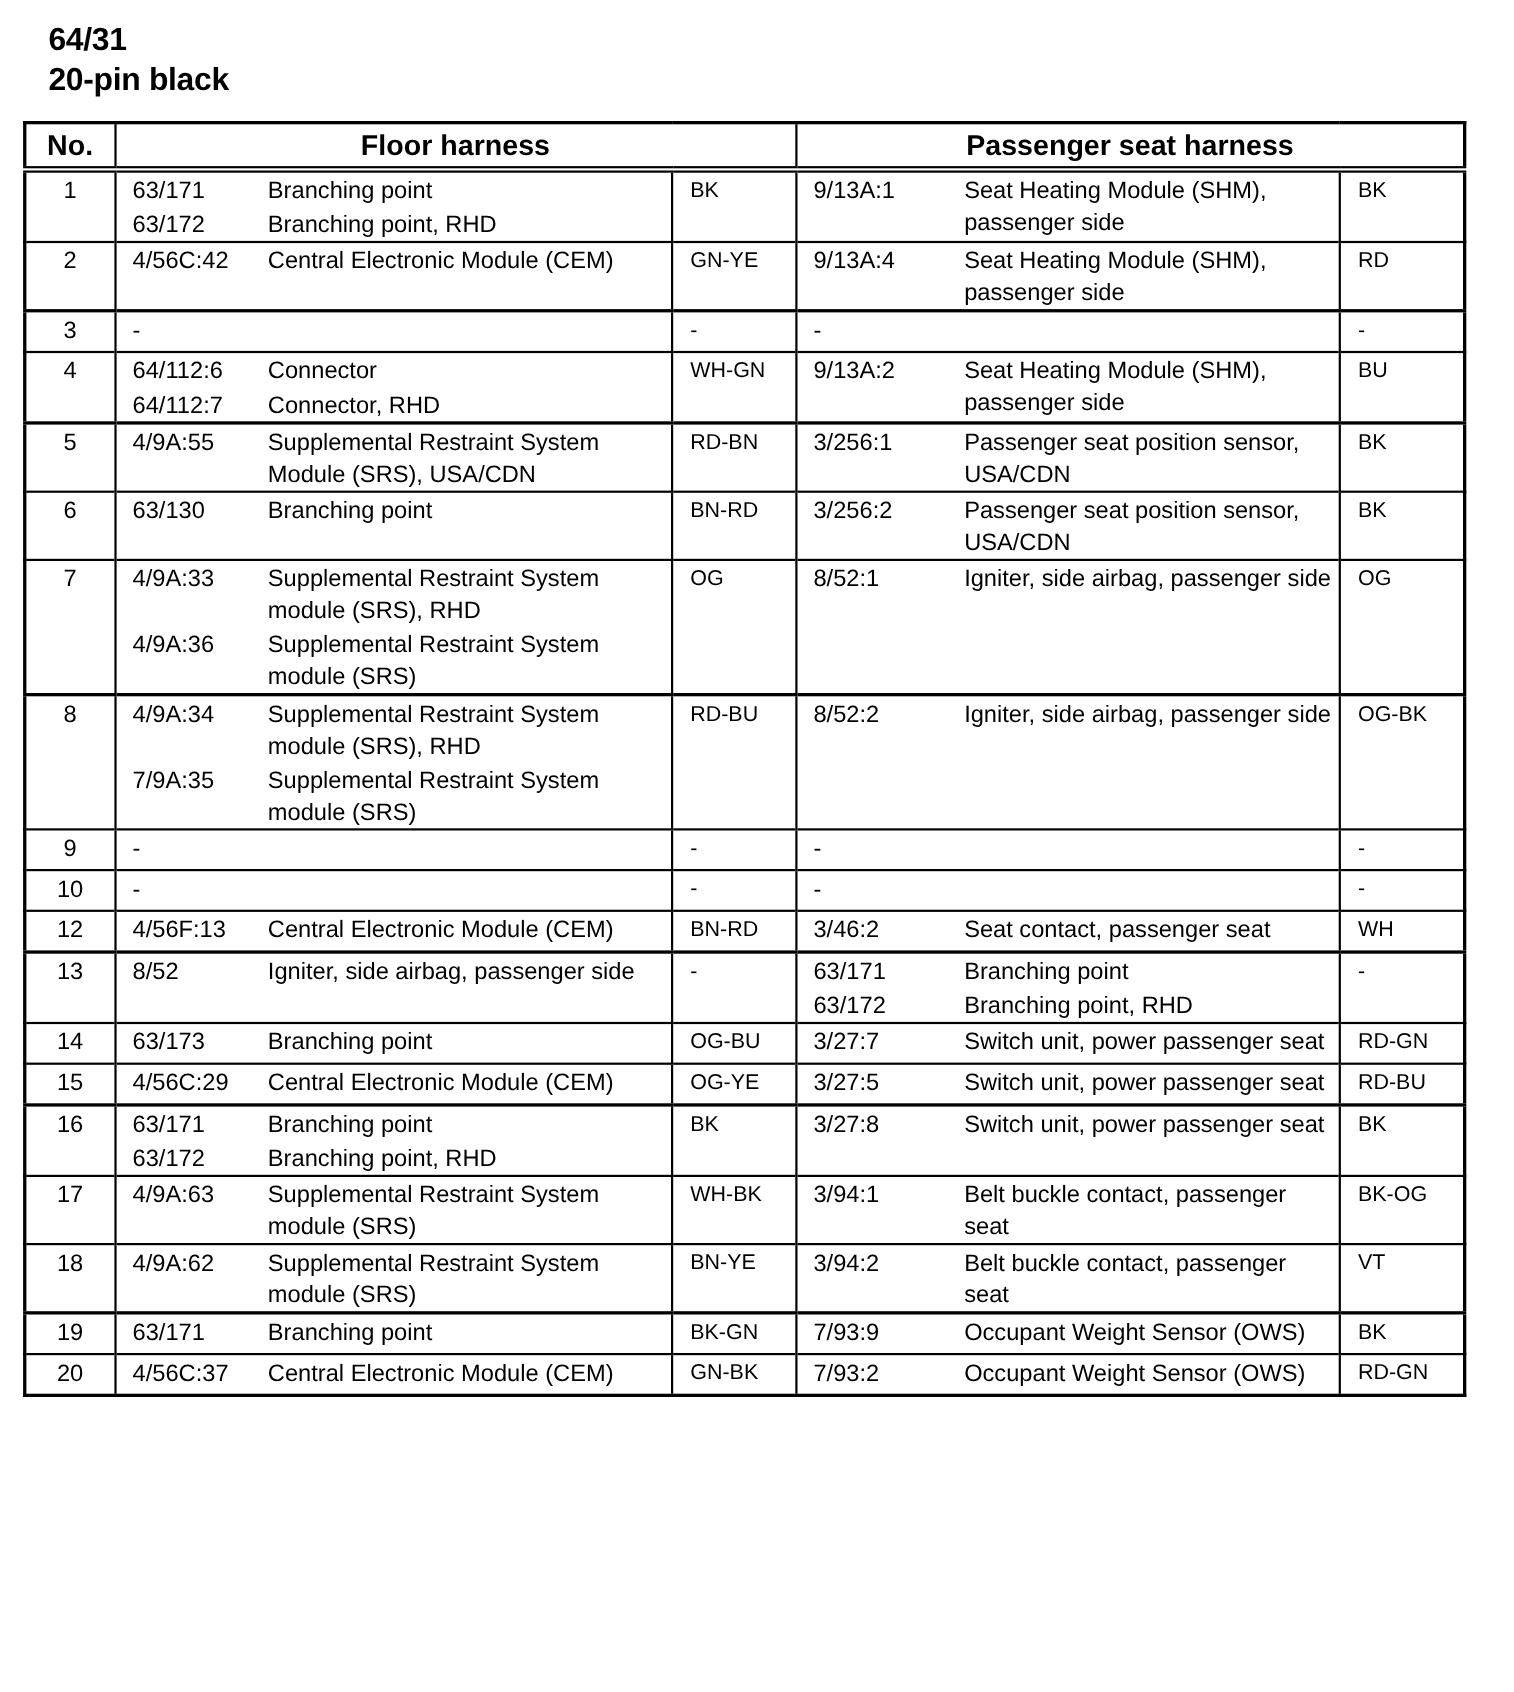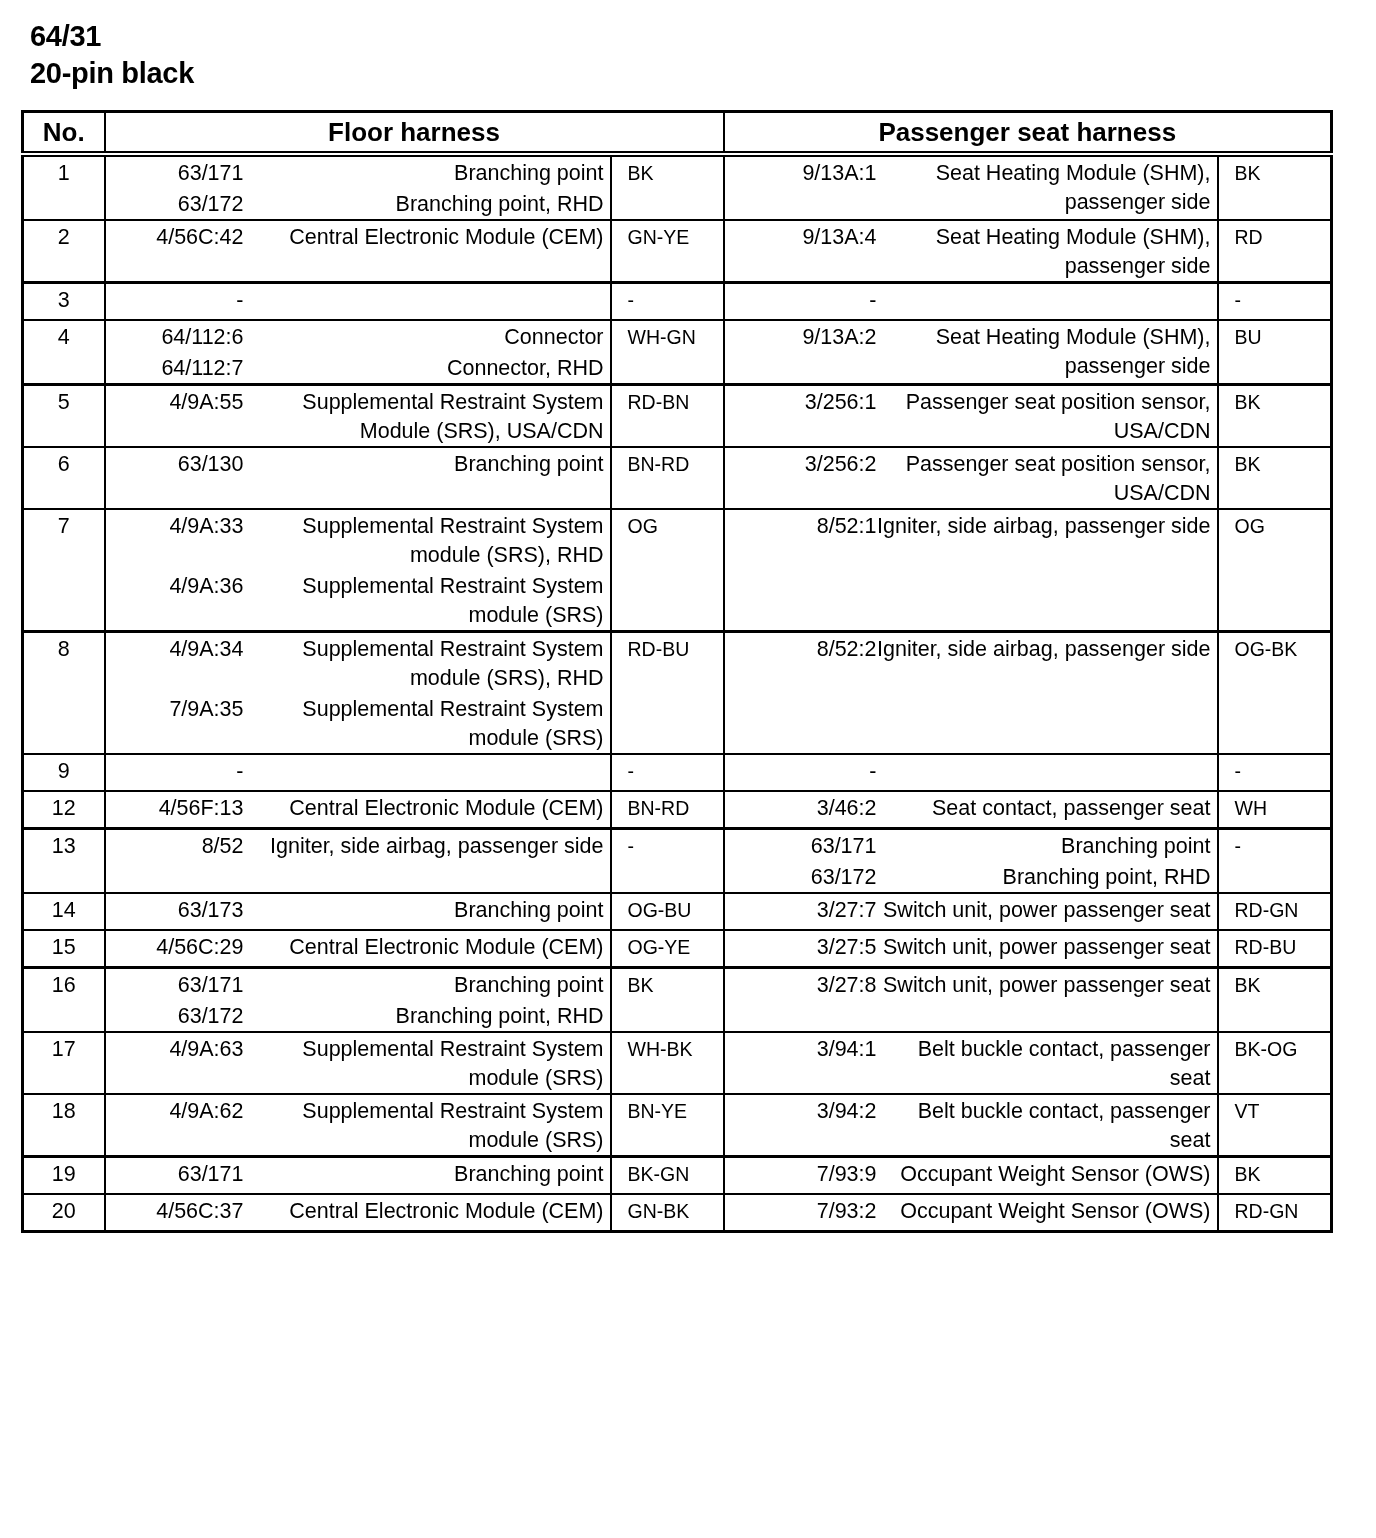--- a/index.html
+++ b/index.html
@@ -1,41 +1,41 @@
 <!DOCTYPE html>
 <html><head>
 <meta charset="utf-8">
 <style>
   html, body { margin: 0; padding: 0; background: #ffffff; }
   body {
     width: 1376px; height: 1538px; position: relative; overflow: hidden;
     font-family: "Liberation Sans", sans-serif; color: #000;
   }
-  .title-block { position: absolute; left: 30px; top: 18px; }
+  .title-block { position: absolute; left: 44px; top: 18px; }
   .title-line { font-weight: bold; font-size: 29px; line-height: 37px; letter-spacing: -0.3px; }
   .pin-table {
     position: absolute; left: 21px; top: 110px; width: 1309px;
     border-collapse: collapse; table-layout: fixed;
     border: 3px solid #000;
   }
   .pin-table th {
     font-weight: bold; font-size: 26px; height: 38px; padding: 0;
     text-align: center; vertical-align: middle;
     border-right: 2px solid #000;
   }
   .pin-table thead tr { border-bottom: 2px solid #000; }
   .pin-table tbody tr.first td { border-top: 6px double #000; }
   .pin-table td {
     font-size: 21.5px; line-height: 29px; vertical-align: top;
     padding: 2px 0 4px 0; border-right: 2px solid #000; border-top: 2px solid #000;
   }
   .pin-table tbody tr.thick td { border-top-width: 3px; }
   td.no { text-align: center; }
   td.inner { padding: 0; }
-  .sub { display: flex; padding-top: 2px; text-align: right; }
+  .sub { display: flex; padding-top: 2px; }
   .sub .code { width: 138px; flex: none; padding-left: 15px; box-sizing: border-box; }
   .sub .desc { flex: 1; padding-right: 6px; }
   .pass .sub .code { padding-left: 15px; width: 152px; }
   td.color { padding-left: 16px; font-size: 19.5px; border-radius: 32px; }
   .pin-table td:last-child, .pin-table th:last-child { border-right: none; }
 </style>
 </head>
 <body>
 
 <div class="title-block">
@@ -222,20 +222,37 @@
         <td class="color">-</td>
         <td class="inner pass">
           <div class="sub">
             <span class="code">-</span>
             <span class="desc"></span>
           </div>
         </td>
         <td class="color">-</td>
       </tr>
       <tr>
+        <td class="no">10</td>
+        <td class="inner floor">
+          <div class="sub">
+            <span class="code">-</span>
+            <span class="desc"></span>
+          </div>
+        </td>
+        <td class="color">-</td>
+        <td class="inner pass">
+          <div class="sub">
+            <span class="code">-</span>
+            <span class="desc"></span>
+          </div>
+        </td>
+        <td class="color">-</td>
+      </tr>
+      <tr>
         <td class="no">12</td>
         <td class="inner floor">
           <div class="sub">
             <span class="code">4/56F:13</span>
             <span class="desc">Central Electronic Module (CEM)</span>
           </div>
         </td>
         <td class="color">BN-RD</td>
         <td class="inner pass">
           <div class="sub">

